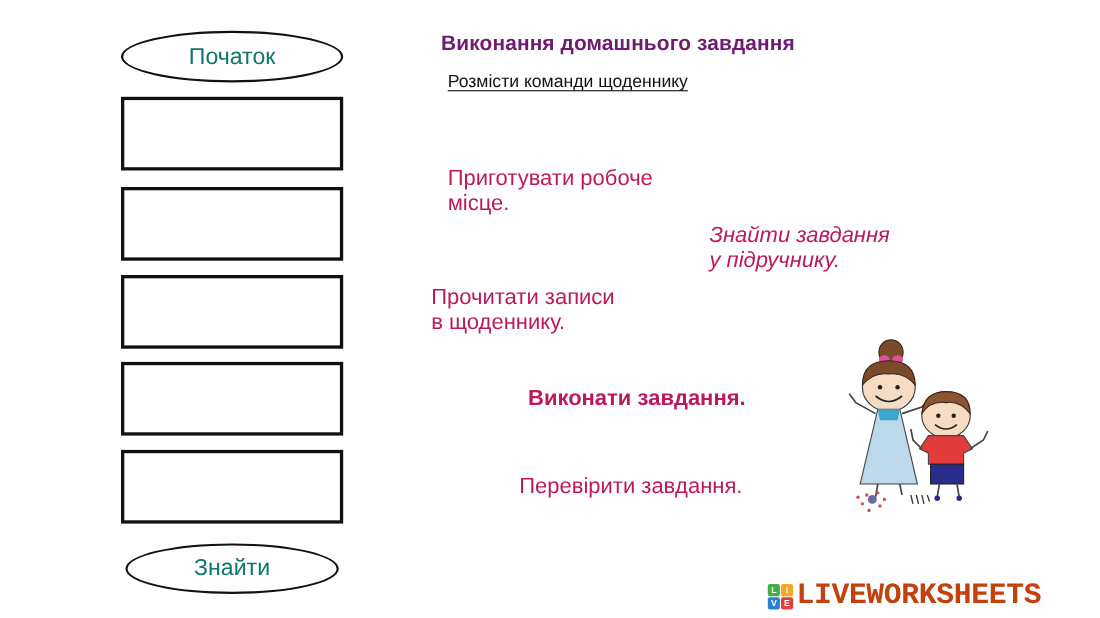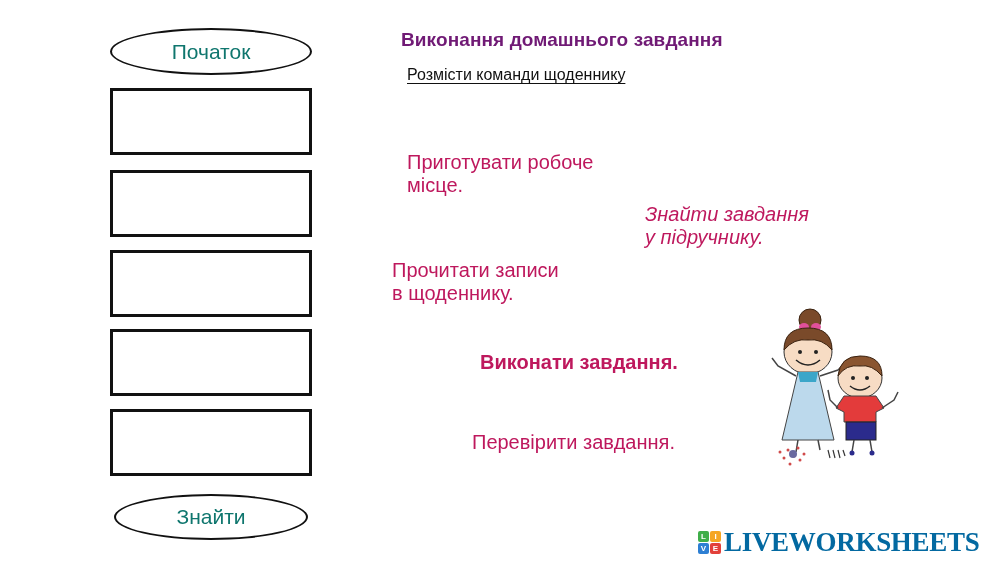--- a/index.html
+++ b/index.html
@@ -7,21 +7,21 @@
          font-family:"Liberation Sans", "DejaVu Sans", sans-serif; color:#1a1a1a; }
   .oval { position:absolute; border:2.5px solid #111; border-radius:50%; box-sizing:border-box;
           display:flex; align-items:center; justify-content:center; font-size:21px; color:#0f766e; background:#fff; }
   .box { position:absolute; left:110px; width:202px; height:67px; border:3px solid #111; box-sizing:border-box; background:#fff; }
   .title { position:absolute; left:401px; top:29px; font-size:19px; font-weight:bold; color:#701a75; letter-spacing:0.1px; }
   .subtitle { position:absolute; left:407px; top:66px; font-size:16px; color:#111; text-decoration:underline; text-underline-offset:3px; }
   .card { position:absolute; font-size:20px; line-height:23px; color:#be185d; white-space:pre-line; cursor:grab; }
   .logo { position:absolute; left:698px; top:527px; display:flex; align-items:center; }
   .logo-grid { display:grid; grid-template-columns:11px 11px; grid-template-rows:11px 11px; gap:1px; margin-right:3px; }
   .logo-grid span { font-size:8px; font-weight:bold; color:#fff; display:flex; align-items:center; justify-content:center; border-radius:2px; }
-  .logo-text { font-size:27px; font-weight:900; color:#0369a1; letter-spacing:-0.3px; font-family:Liberation Serif, serif; }
+  .logo-text { font-size:27px; font-weight:900; color:#c2410c; letter-spacing:-0.3px; font-family:Liberation Mono, monospace; }
   .kids { position:absolute; left:760px; top:300px; }
 </style>
 </head>
 <body>
 
 <div class="oval" style="left:110px; top:28px; width:202px; height:47px;">
   <span>Початок</span>
 </div>
 
 <div class="box" style="top:88px;"></div>

